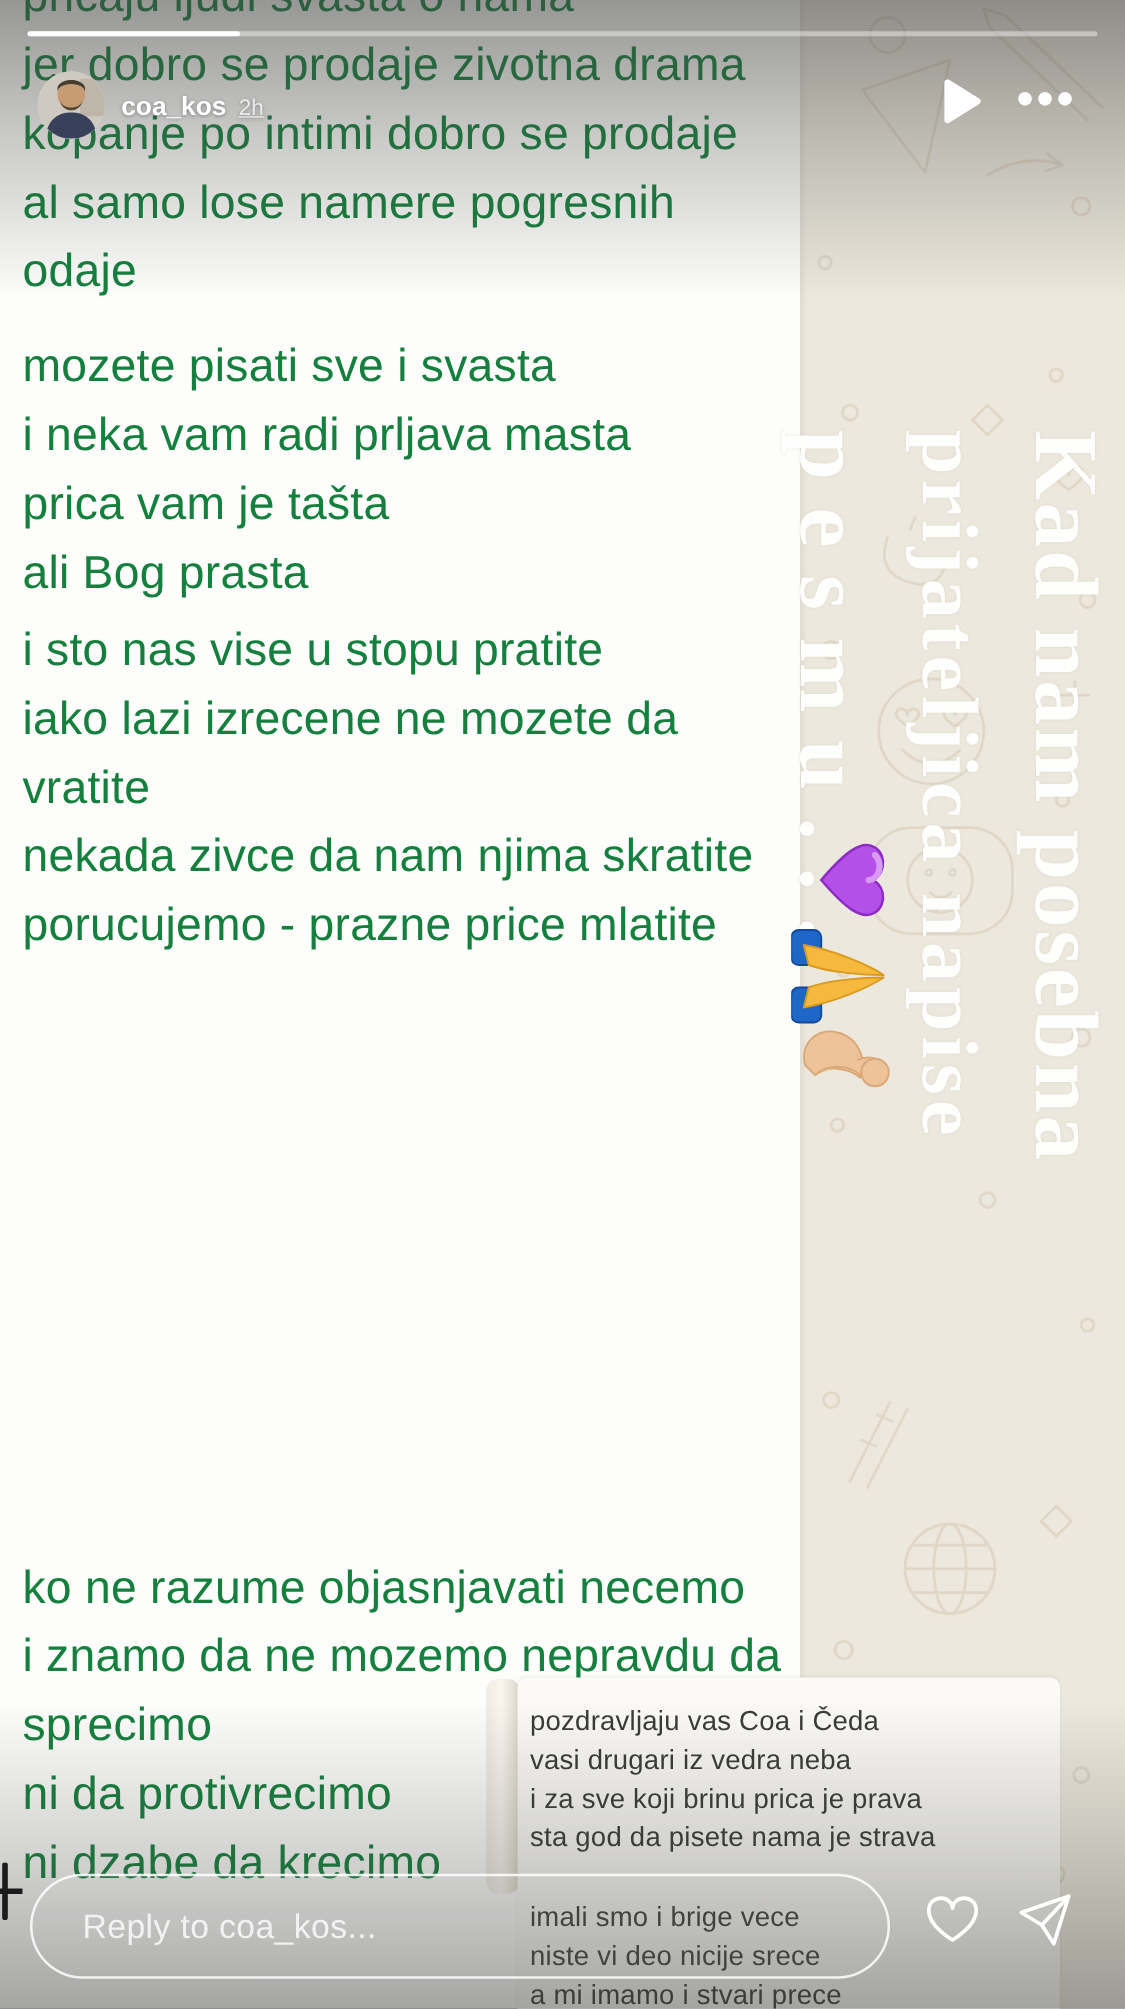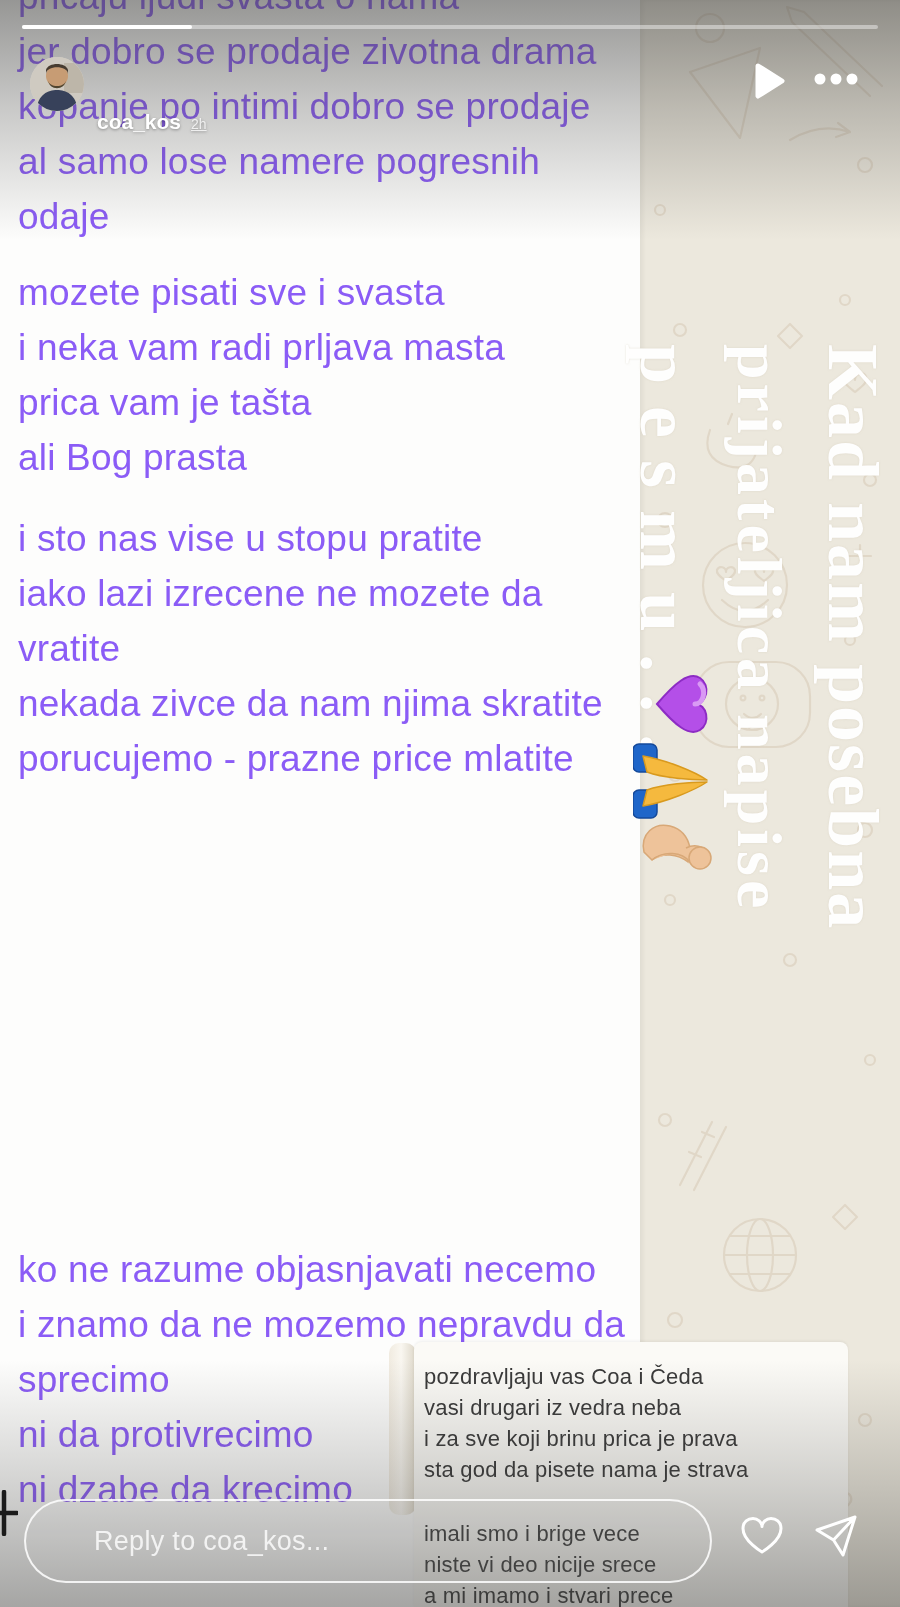--- a/index.html
+++ b/index.html
@@ -8,24 +8,24 @@
     background:#fdfdfc;font-family:"Liberation Sans",sans-serif;
   }
   
   .doodle-strip{
     position:absolute;left:640px;top:0;width:260px;height:1607px;
     background:#ece8dd;box-shadow:inset 3px 0 4px rgba(0,0,0,0.05);
   }
   .doodle-strip svg{position:absolute;left:0;top:0;}
   .poem-stanza{
     position:absolute;left:18px;width:660px;
-    font-size:37px;line-height:55px;color:#8b5cf6;
+    font-size:37px;line-height:55px;color:#15803d;
     white-space:pre-line;letter-spacing:0.2px;
   }
-  .s0{top:-31px}.s1{top:265px}.s2{top:511px}.s3{top:801px}.s4{top:1045px}.s5{top:1242px}
+  .s0{top:-31px}.s1{top:265px}.s2{top:492px}.s3{top:801px}.s4{top:1045px}.s5{top:1242px}
   .watermark{
     position:absolute;left:618px;top:344px;width:282px;height:700px;
     writing-mode:vertical-rl;text-orientation:sideways;
     font-family:"Liberation Serif",serif;font-weight:700;
     color:rgba(255,255,255,0.97);line-height:94px;
     text-shadow:0 0 2px rgba(210,200,180,0.55);
   }
   .wm-line{display:block;}
   .wm-0{font-size:72px;letter-spacing:2px;}
   .wm-1{font-size:64px;letter-spacing:4px;}
@@ -62,35 +62,35 @@
   .progress-track{
     position:absolute;left:22px;top:25px;width:856px;height:4px;border-radius:2px;
     background:rgba(255,255,255,0.42);
   }
   .progress-fill{width:170px;height:4px;border-radius:2px;background:#ffffff;}
   .avatar{
     position:absolute;left:30px;top:57px;width:54px;height:54px;border-radius:50%;
     overflow:hidden;background:#d6d2ca;
   }
   .username-row{position:absolute;left:97px;top:74px;display:flex;align-items:baseline;gap:10px;
-    text-shadow:0 1px 3px rgba(0,0,0,0.35);margin-top:36px;}
+    text-shadow:0 1px 3px rgba(0,0,0,0.35);}
   .username{font-size:21px;font-weight:700;color:#ffffff;}
-  .story-time{font-size:14px;color:rgba(255,255,255,0.78);text-decoration:underline;}
+  .story-time{font-size:18px;color:rgba(255,255,255,0.78);text-decoration:underline;}
   .icon-btn{position:absolute;background:none;border:none;padding:0;cursor:pointer;line-height:0;}
   .play-btn{left:754px;top:62px;}
   .more-btn{left:813px;top:72px;}
   .plus-btn{left:-14px;top:1490px;}
   .reply-pill{
     position:absolute;left:24px;top:1499px;width:688px;height:84px;
     border:2px solid rgba(255,255,255,0.85);border-radius:44px;
     background:rgba(255,255,255,0.03);
     display:flex;align-items:center;box-sizing:border-box;padding-left:40px;
     cursor:text;
   }
-  .reply-placeholder{font-size:27px;color:rgba(255,255,255,0.8);letter-spacing:0.3px;margin-left:28px;}
+  .reply-placeholder{font-size:27px;color:rgba(255,255,255,0.8);letter-spacing:0.3px;}
   .heart-btn{left:740px;top:1516px;}
   .share-btn{left:813px;top:1513px;}
 </style>
 </head>
 <body>
 
 <div class="screen">
 
   <div class="doodle-strip">
     <svg width="260" height="1607" viewBox="0 0 260 1607">

